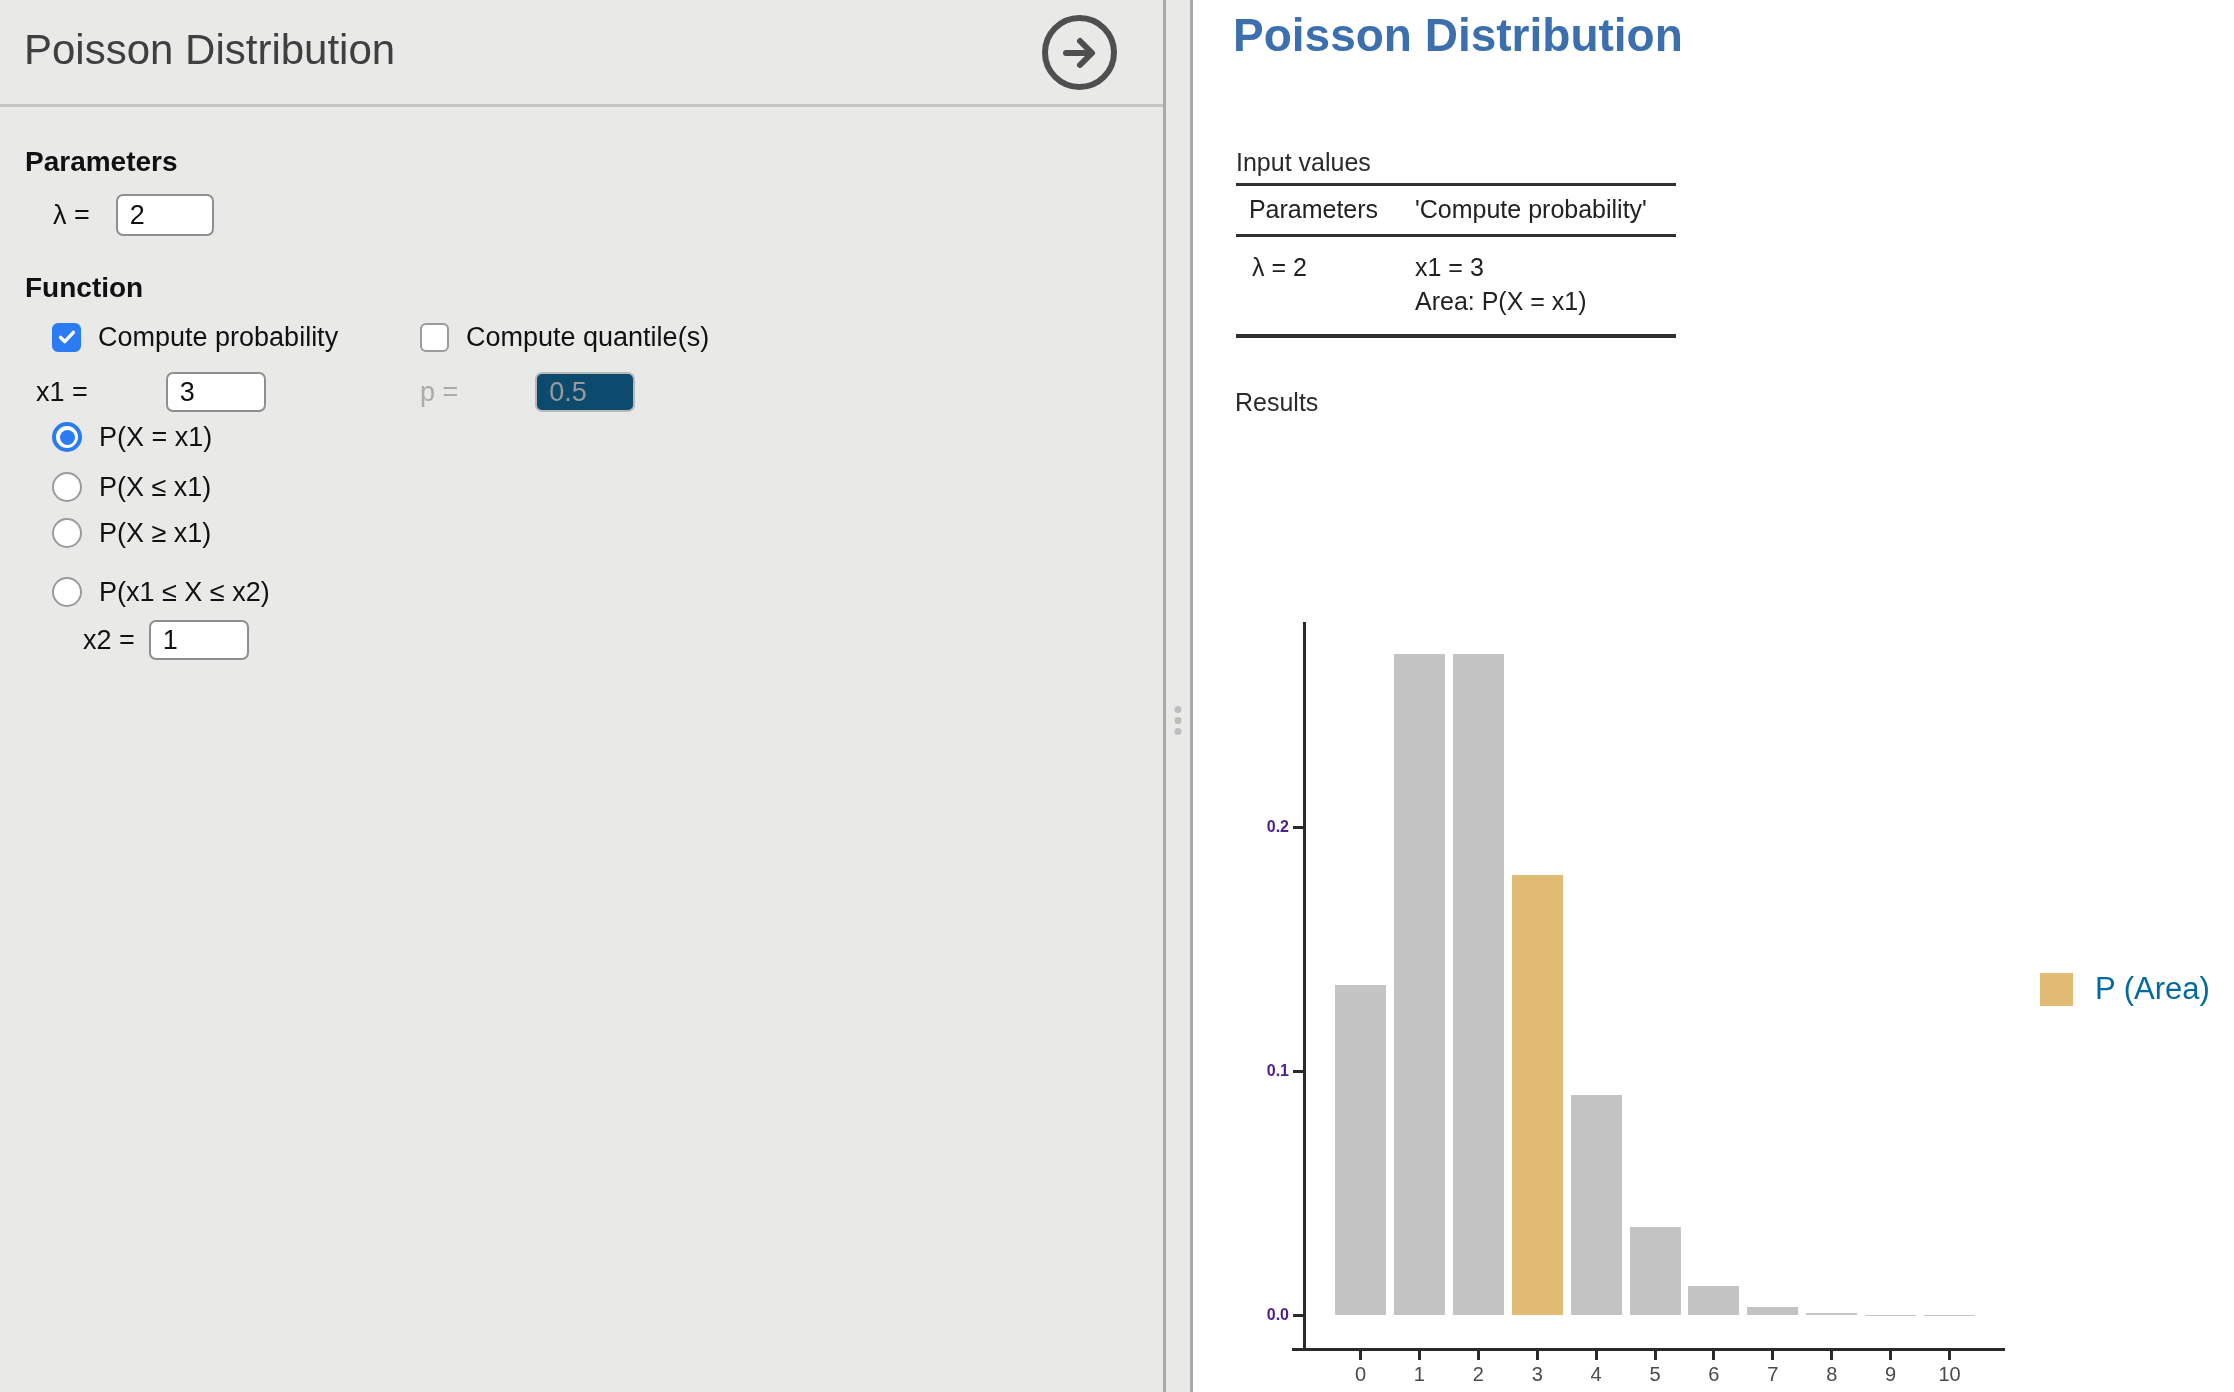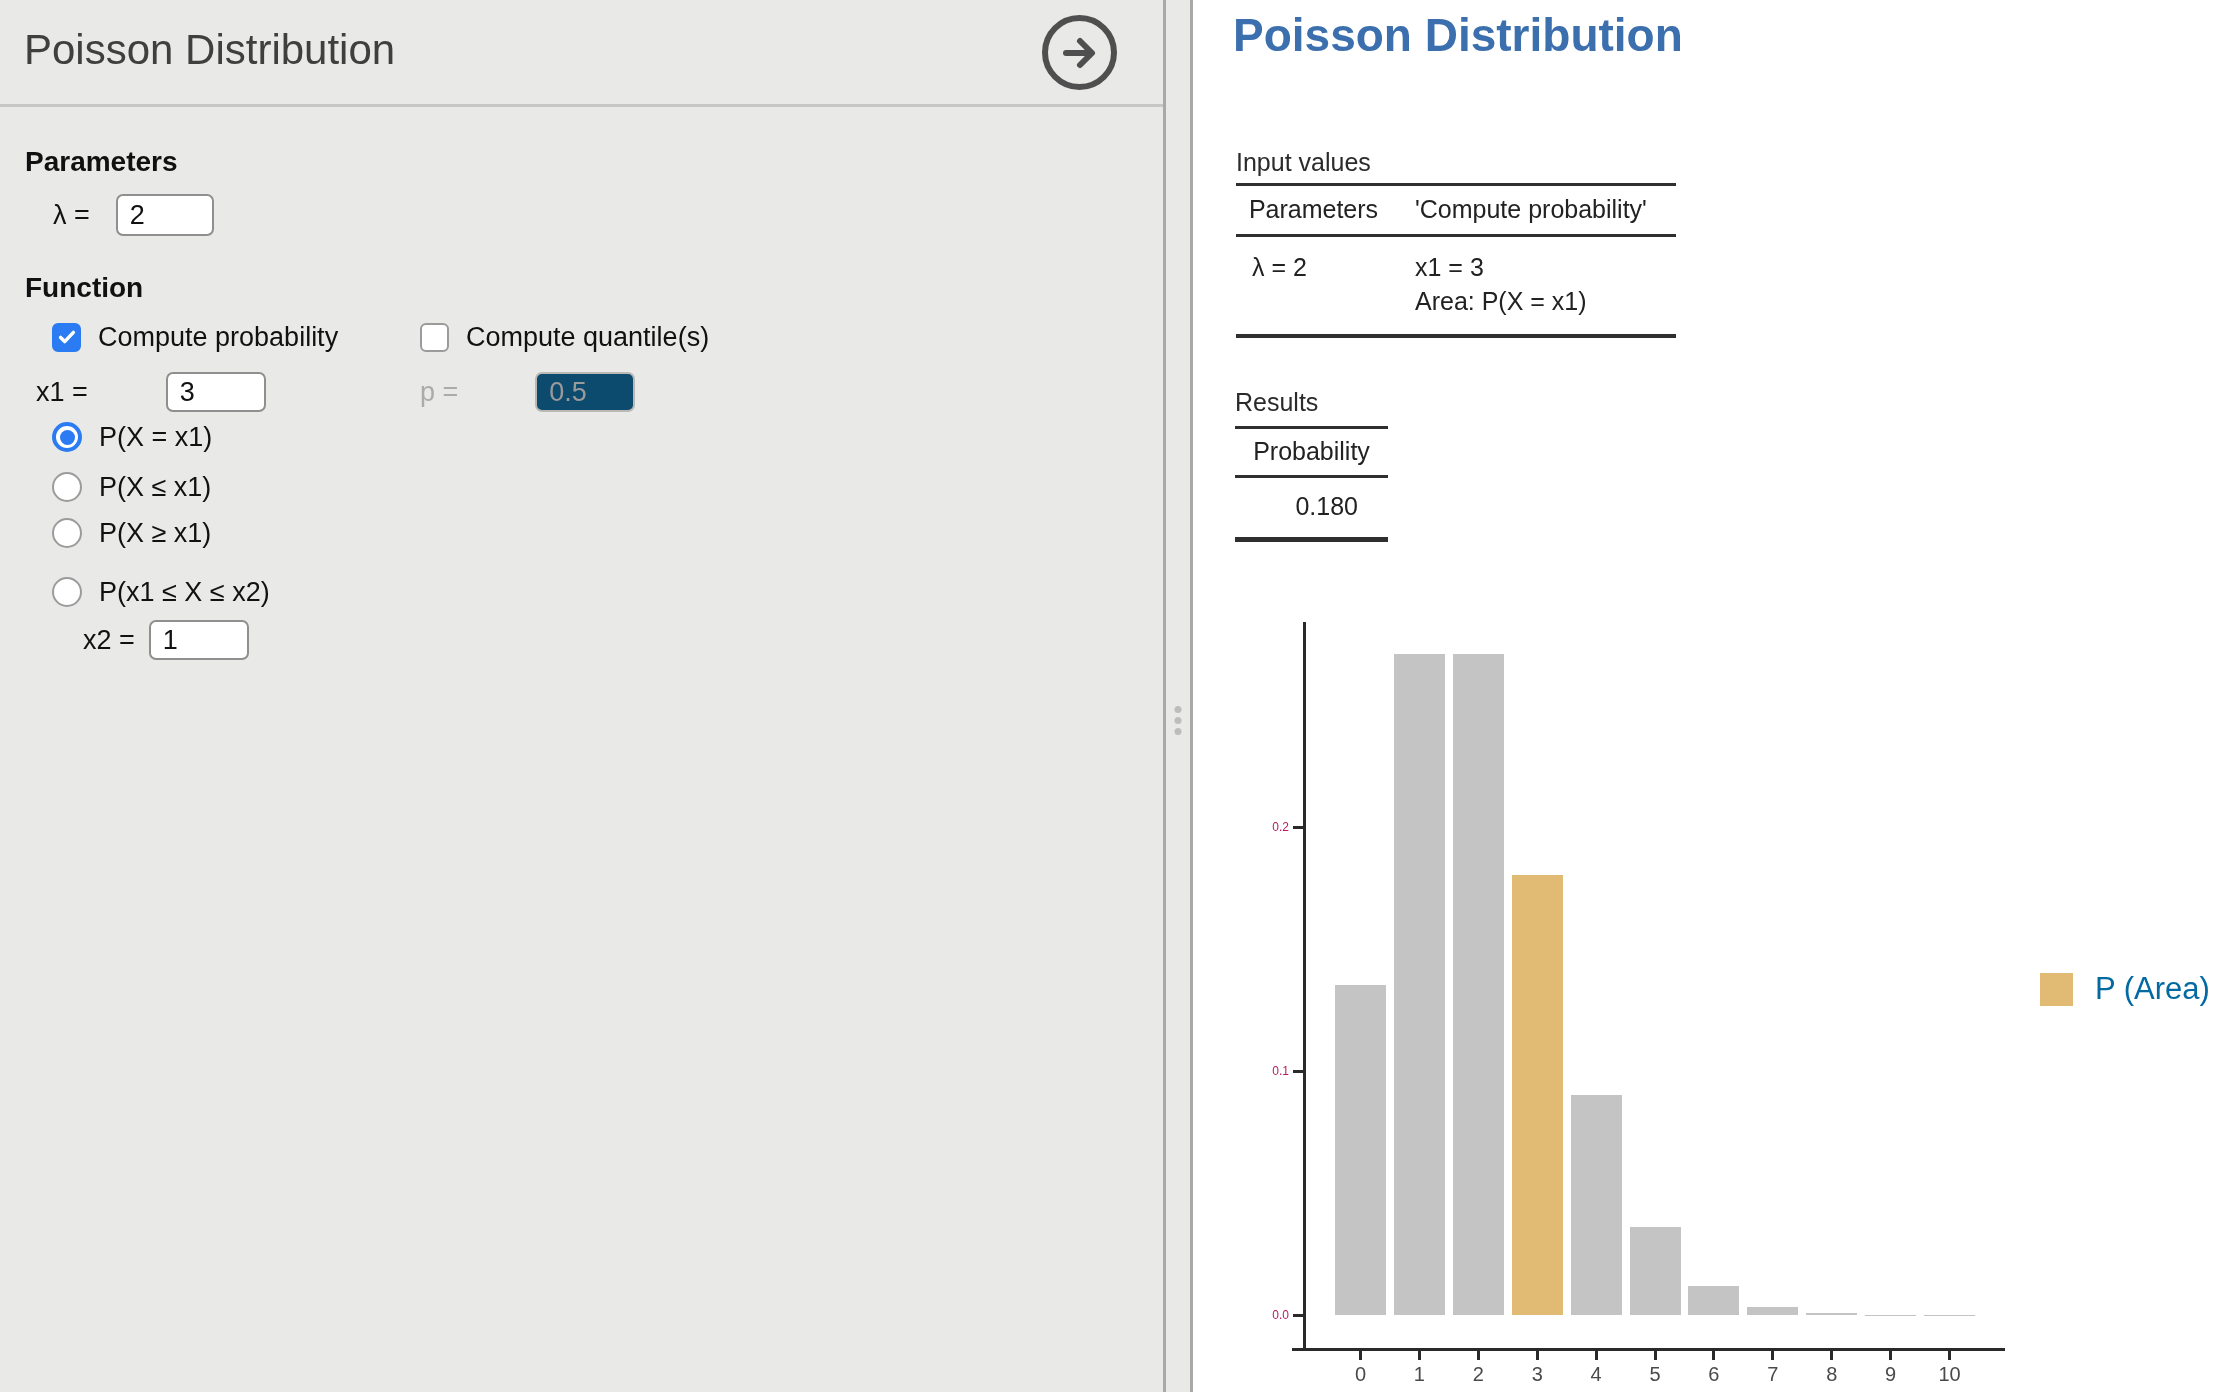--- a/index.html
+++ b/index.html
@@ -52,21 +52,21 @@
   .input-table td.c1{padding-left:16px;}
   .input-table td.c2{padding-left:24px;}
   .results-table{position:absolute;left:42px;top:426px;width:153px;border-top:3px solid #2F2F2F;border-bottom:5px solid #2F2F2F;}
   .results-table th{font-weight:400;text-align:center;border-bottom:3px solid #2F2F2F;padding:8px 0 9px 0;}
   .results-table td{text-align:right;padding:14px 30px 16px 0;}
   
   .chart{position:absolute;left:0;top:0;width:1041px;height:1392px;}
   .vaxis{position:absolute;background:#2A2A2A;}
   .haxis{position:absolute;background:#2A2A2A;}
   .ytick,.xtick{position:absolute;background:#2A2A2A;}
-  .ylab{position:absolute;width:70px;text-align:right;font-size:12px;color:#be185d;line-height:28px;}
+  .ylab{position:absolute;width:70px;text-align:right;font-size:16px;color:#4c1d95;line-height:28px;font-weight:bold;}
   .xlab{position:absolute;width:60px;text-align:center;font-size:20px;color:#4A4A4A;line-height:24px;}
   .bar{position:absolute;}
   .legend{position:absolute;left:847px;top:972px;display:flex;align-items:center;}
   .legend .swatch{width:33px;height:33px;flex:0 0 auto;}
   .legend .lg-label{margin-left:22px;font-size:31px;color:#0369a1;line-height:34px;}
 </style>
 </head>
 <body>
 
 <div class="screen">
@@ -164,32 +164,20 @@
           <td class="c1">λ = 2</td>
           <td class="c2">
             <div>x1 = 3</div>
             <div>Area: P(X = x1)</div>
           </td>
         </tr>
       </tbody>
     </table>
 
     <div class="tbl-caption" style="left:42px;top:388px;">Results</div>
-    <table class="results-table">
-      <thead>
-        <tr>
-            <th>Probability</th>
-          </tr>
-      </thead>
-      <tbody>
-        <tr>
-          <td>0.180</td>
-        </tr>
-      </tbody>
-    </table>
 
     <div class="chart" id="chart">
         <div class="vaxis" style="left: 110px; top: 622px; width: 3px; height: 729px;"></div>
         <div class="haxis" style="left: 99px; top: 1348px; width: 713px; height: 3px;"></div>
         <div class="ytick" style="left: 100px; top: 1314px; width: 10px; height: 3px;"></div>
         <div class="ylab" style="left: 26px; top: 1301px;">0.0</div>
         <div class="ytick" style="left: 100px; top: 1070px; width: 10px; height: 3px;"></div>
         <div class="ylab" style="left: 26px; top: 1057px;">0.1</div>
         <div class="ytick" style="left: 100px; top: 826px; width: 10px; height: 3px;"></div>
         <div class="ylab" style="left: 26px; top: 813px;">0.2</div>

